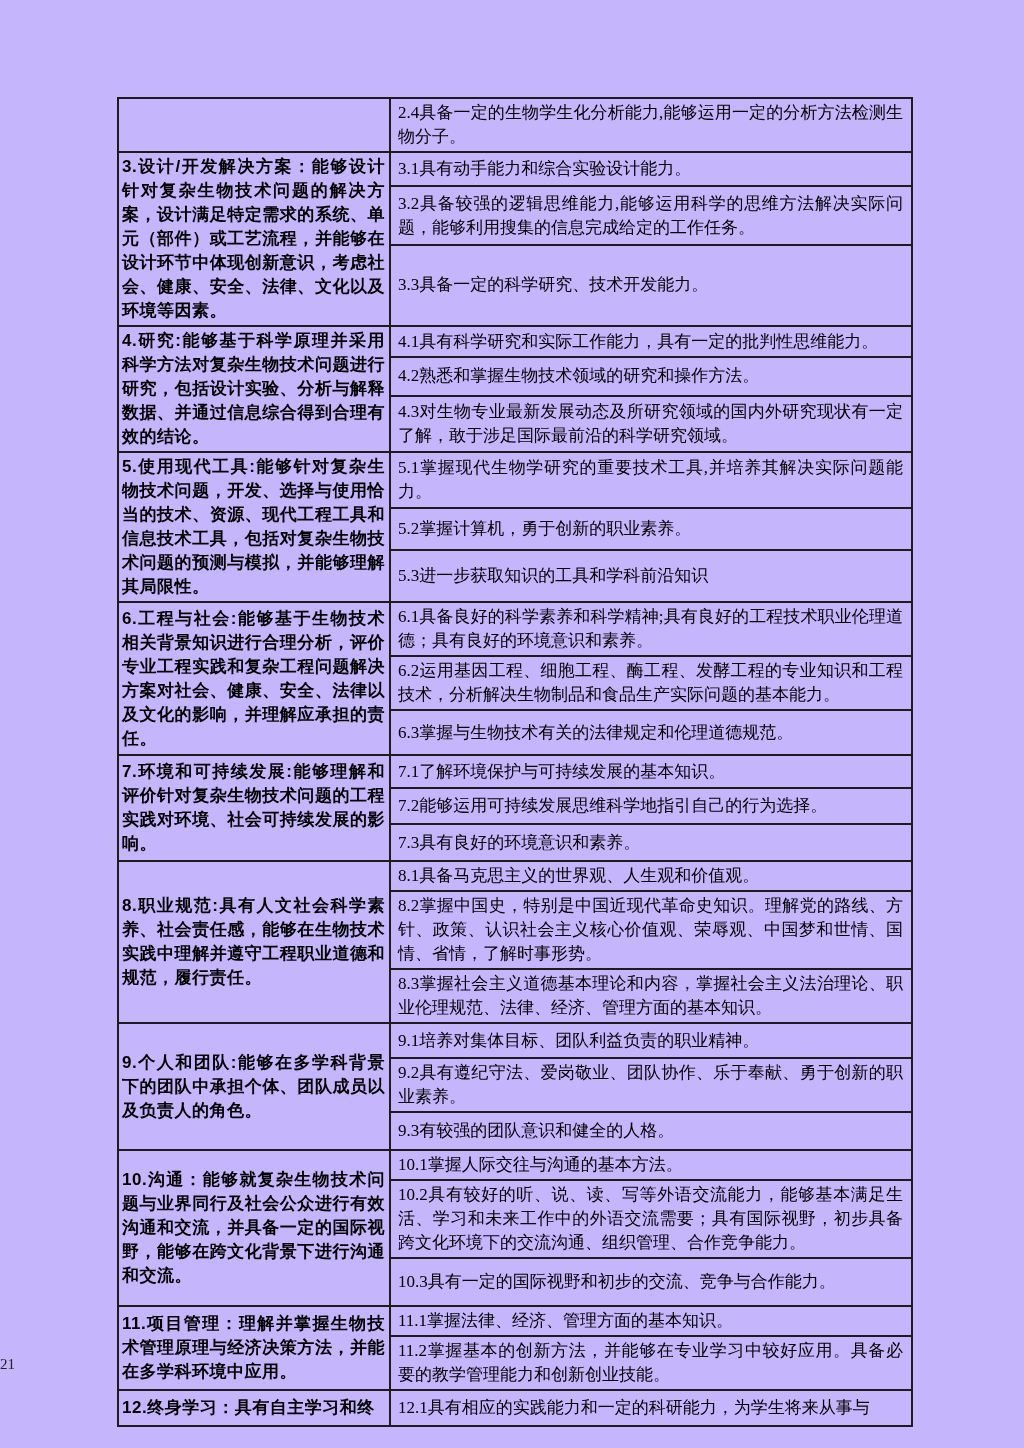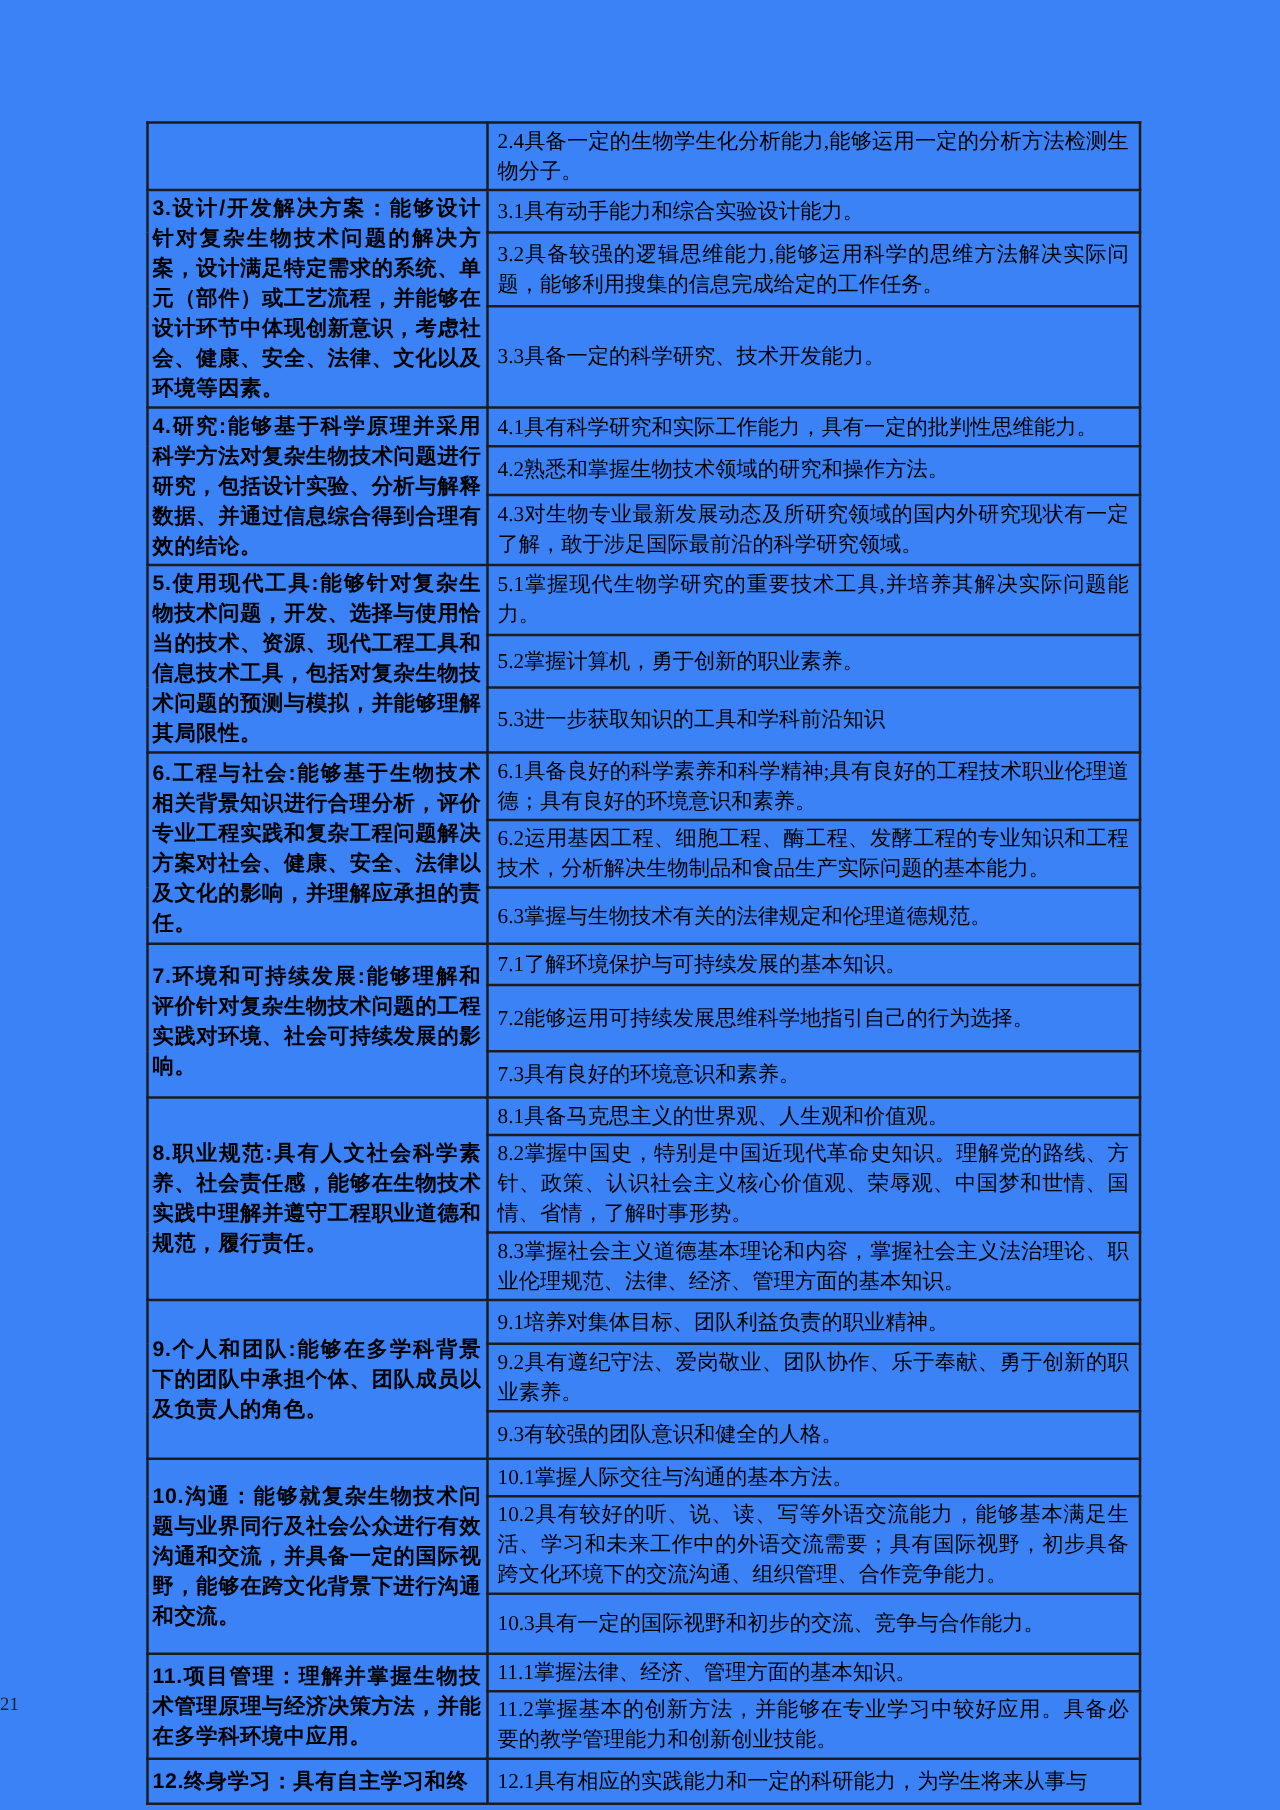--- a/index.html
+++ b/index.html
@@ -3,21 +3,21 @@
 <meta charset="utf-8">
 <style>
   * { box-sizing: border-box; margin: 0; padding: 0; }
   html, body { background: #ffffff; }
   body {
     width: 1024px; height: 1448px;
     position: relative;
     font-family: "Liberation Serif", serif;
     color: #000000;
   }
-  .page { position: absolute; inset: 0; background: #3b82f6; text-decoration: underline; }
+  .page { position: absolute; inset: 0; background: #c4b5fd; text-decoration: underline; }
 
   table.doc-table {
     position: absolute;
     left: 117px; top: 97px;
     width: 794px;
     border-collapse: collapse;
     table-layout: fixed;
   }
   .doc-table col.c1 { width: 272px; }
   .doc-table col.c2 { width: 522px; }
@@ -109,21 +109,21 @@
           <td class="right">6.2运用基因工程、细胞工程、酶工程、发酵工程的专业知识和工程技术，分析解决生物制品和食品生产实际问题的基本能力。</td>
         </tr>
       <tr style="height:45px">
           <td class="right">6.3掌握与生物技术有关的法律规定和伦理道德规范。</td>
         </tr>
 
       <tr style="height:33px">
         <td class="left" rowspan="3">7.环境和可持续发展:能够理解和评价针对复杂生物技术问题的工程实践对环境、社会可持续发展的影响。</td>
         <td class="right">7.1了解环境保护与可持续发展的基本知识。</td>
       </tr>
-      <tr style="height:53px">
+      <tr style="height:36px">
           <td class="right">7.2能够运用可持续发展思维科学地指引自己的行为选择。</td>
         </tr>
       <tr style="height:37px">
           <td class="right">7.3具有良好的环境意识和素养。</td>
         </tr>
 
       <tr style="height:29px">
         <td class="left" rowspan="3">8.职业规范:具有人文社会科学素养、社会责任感，能够在生物技术实践中理解并遵守工程职业道德和规范，履行责任。</td>
         <td class="right">8.1具备马克思主义的世界观、人生观和价值观。</td>
       </tr>

